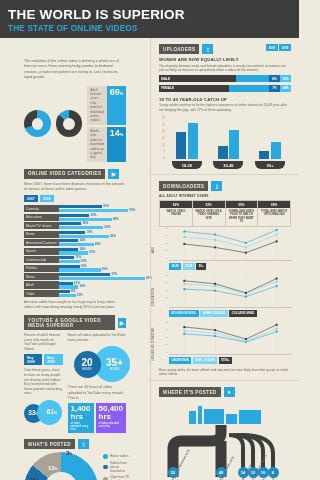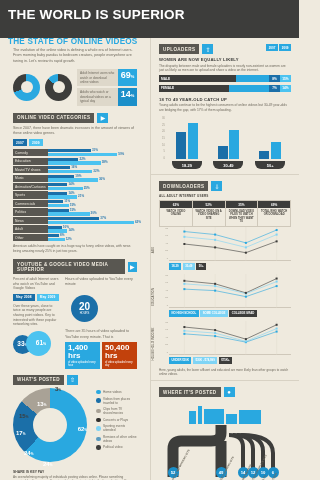--- a/index.html
+++ b/index.html
@@ -13,26 +13,26 @@
   .page { width:299px; height:480px; position:relative; background:#efeade; }
 
   
   .header { background:#3d3d3b; padding:7px 8px 8px 8px; height:38px; }
   .header h1 {
     color:#ffffff; font-size:13.5px; font-weight:bold; letter-spacing:.2px;
     line-height:15px; font-family:"Liberation Sans", sans-serif;
   }
   .header h2 {
     color:#29a8e0; font-size:8.2px; font-weight:bold; letter-spacing:.2px;
-    margin-top:15px; line-height:9px;
+    margin-top:2px; line-height:9px;
   }
 
   
   .cols { display:flex; width:299px; height:442px; }
-  .colL { width:150px; position:relative; padding:4px; }
+  .colL { width:150px; position:relative; padding:15px; }
   .colR { width:149px; position:relative; border-left:1px solid #d8d2c4; }
 
   
   .sec-title {
     display:flex; align-items:center; gap:3px; margin:0 0 3px 0;
   }
   .sec-title .lbl {
     background:#595751; color:#efeade; font-size:4.6px; font-weight:bold;
     letter-spacing:.4px; padding:2.5px 4px; line-height:5px;
   }
@@ -107,21 +107,21 @@
   .c35 { width:36px; height:36px; background:#4cc3f0; left:26px; top:3px; z-index:1; }
   .c20 .v { font-size:10px; line-height:10px; }
   .c35 .v { font-size:10px; line-height:10px; margin-left:6px; }
   .cap { font-size:2.7px; font-weight:normal; line-height:3px; text-align:center; }
   .cap2 { margin-left:6px; }
 
   .hrsrow { display:flex; gap:2px; margin-top:2px; }
   .hrsbox { background:#29a8e0; color:#fff; padding:2px 3px; flex:1; }
   .hrsbox .v { font-size:8px; font-weight:bold; line-height:8px; }
   .hrsbox .c { font-size:2.6px; line-height:3px; margin-top:1px; }
-  .hrsbox.dk { background:#c2410c; }
+  .hrsbox.dk { background:#8b5cf6; }
 
   .mini-pair { position:relative; height:26px; margin-top:4px; }
   .m33 { width:19px; height:19px; background:#1b6fa8; left:0; top:4px; }
   .m61 { width:25px; height:25px; background:#4cc3f0; left:13px; top:0; }
   .m33 .v, .m61 .v { font-size:6.5px; line-height:7px; }
   .m61 .v { margin-left:5px; }
 
   
   .wpsec { padding:6px 9px 0 9px; }
   .wp-grid { display:flex; gap:5px; margin-top:3px; }
@@ -455,20 +455,24 @@
                 <span class="v"><span>61</span><span style="font-size:3.5px">%</span></span>
               </div>
             </div>
           </div>
           <div class="yt-right">
             <div class="body-txt">Hours of video uploaded to YouTube every minute</div>
             <div class="circ-pair">
               <div class="bigcirc c20">
                 <span class="v">20</span>
                 <span class="cap">HOURS</span>
+              </div>
+              <div class="bigcirc c35">
+                <span class="v">35+</span>
+                <span class="cap cap2">HOURS</span>
               </div>
             </div>
             <div class="body-txt">There are 35 hours of video uploaded to YouTube every minute. That is</div>
             <div class="hrsrow">
               <div class="hrsbox">
                 <div class="v">1,400 hrs</div>
                 <div class="c">of video uploaded every hour</div>
               </div>
               <div class="hrsbox dk">
                 <div class="v">50,400 hrs</div>

